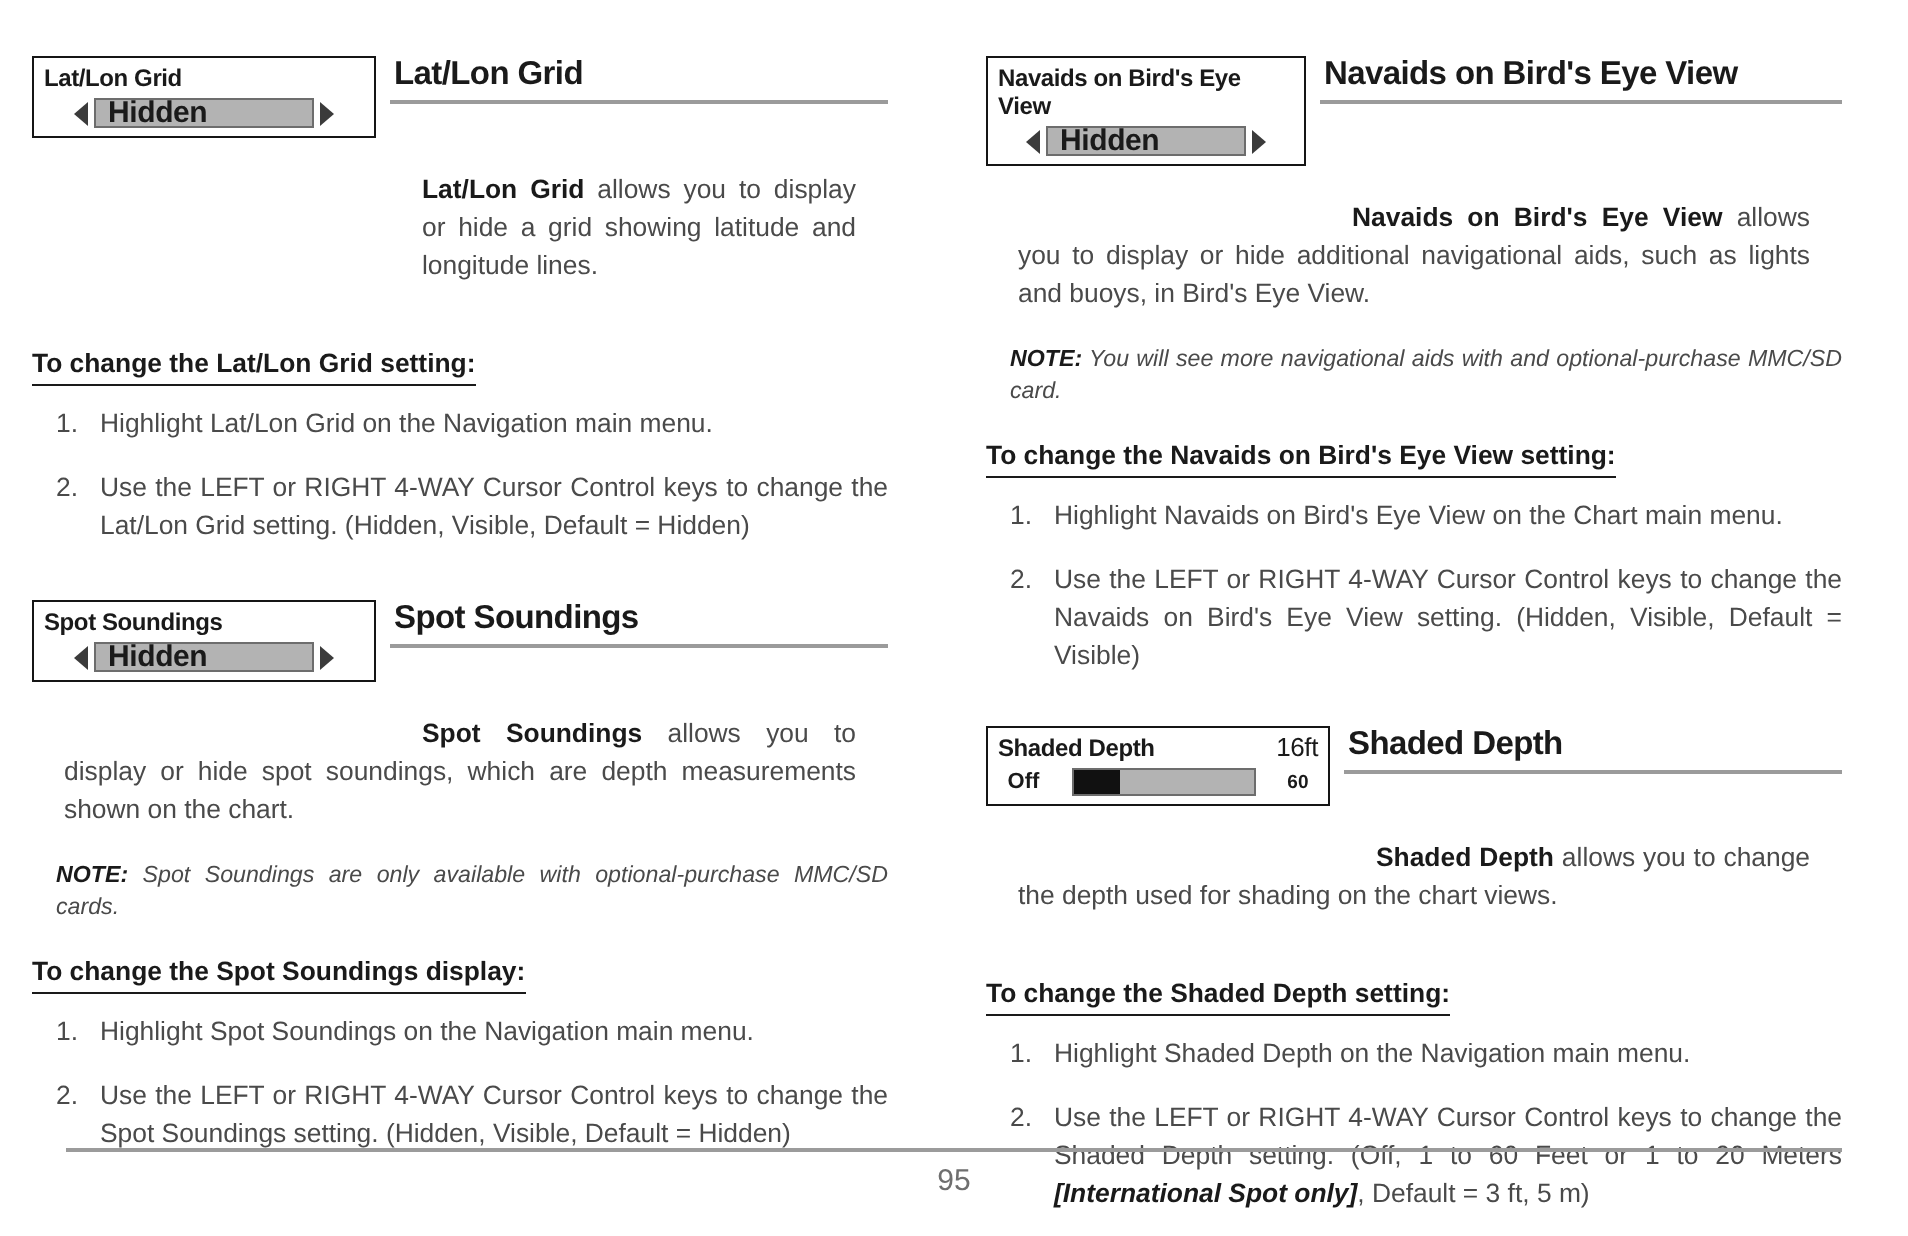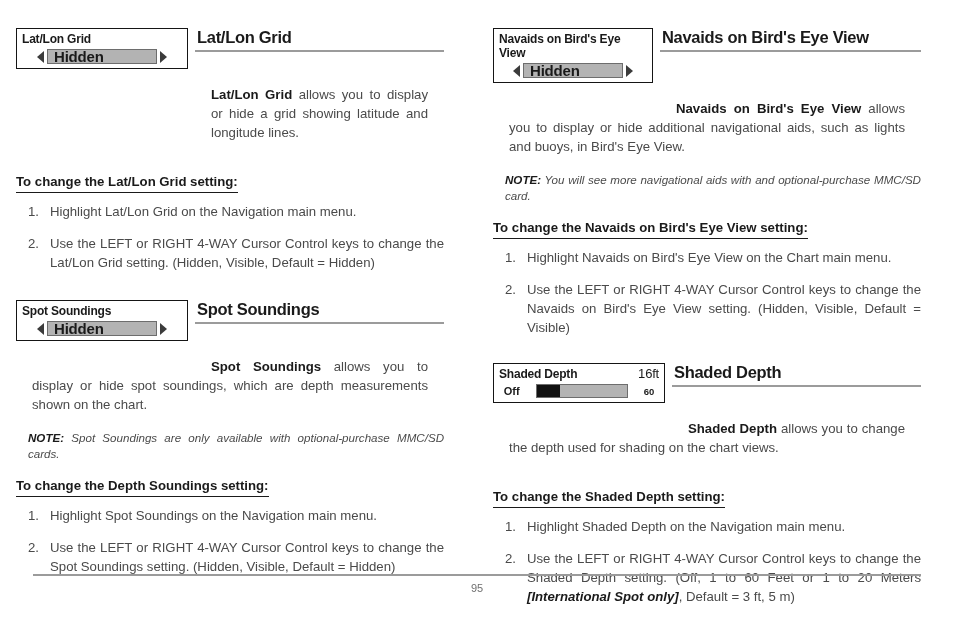--- a/index.html
+++ b/index.html
@@ -230,21 +230,21 @@
     width: 888px;
     height: 2px;
     background: #9b9b9b;
   }
   .page-num {
     position: absolute;
     top: 582px;
     left: 0;
     width: 954px;
     text-align: center;
-    font-size: 11px;
+    font-size: 15px;
     color: #6f6f6f;
   }
 </style>
 </head>
 <body>
 
 <div class="page">
 
   <div class="col col-left">
 
@@ -301,21 +301,21 @@
         </div>
       </div>
       <p class="lead-para" style="text-indent:179px;">
         <b>Spot Soundings</b><span> allows you to display or hide spot soundings, which are depth measurements shown on the chart.</span>
       </p>
 
       <p class="note note-left">
         <span class="note-kw">NOTE:</span><span> Spot Soundings are only available with optional-purchase MMC/SD cards.</span>
       </p>
 
-      <div class="sub-heading">To change the Depth Soundings setting:</div>
+      <div class="sub-heading">To change the Spot Soundings display:</div>
 
       <ol class="steps">
         <li>
           <span class="num">1.</span>
           <span>Highlight Spot Soundings on the Navigation main menu.</span>
         </li>
         <li>
           <span class="num">2.</span>
           <span>Use the LEFT or RIGHT 4-WAY Cursor Control keys to change the Spot Soundings setting. (Hidden, Visible, Default = Hidden)</span>
         </li>

